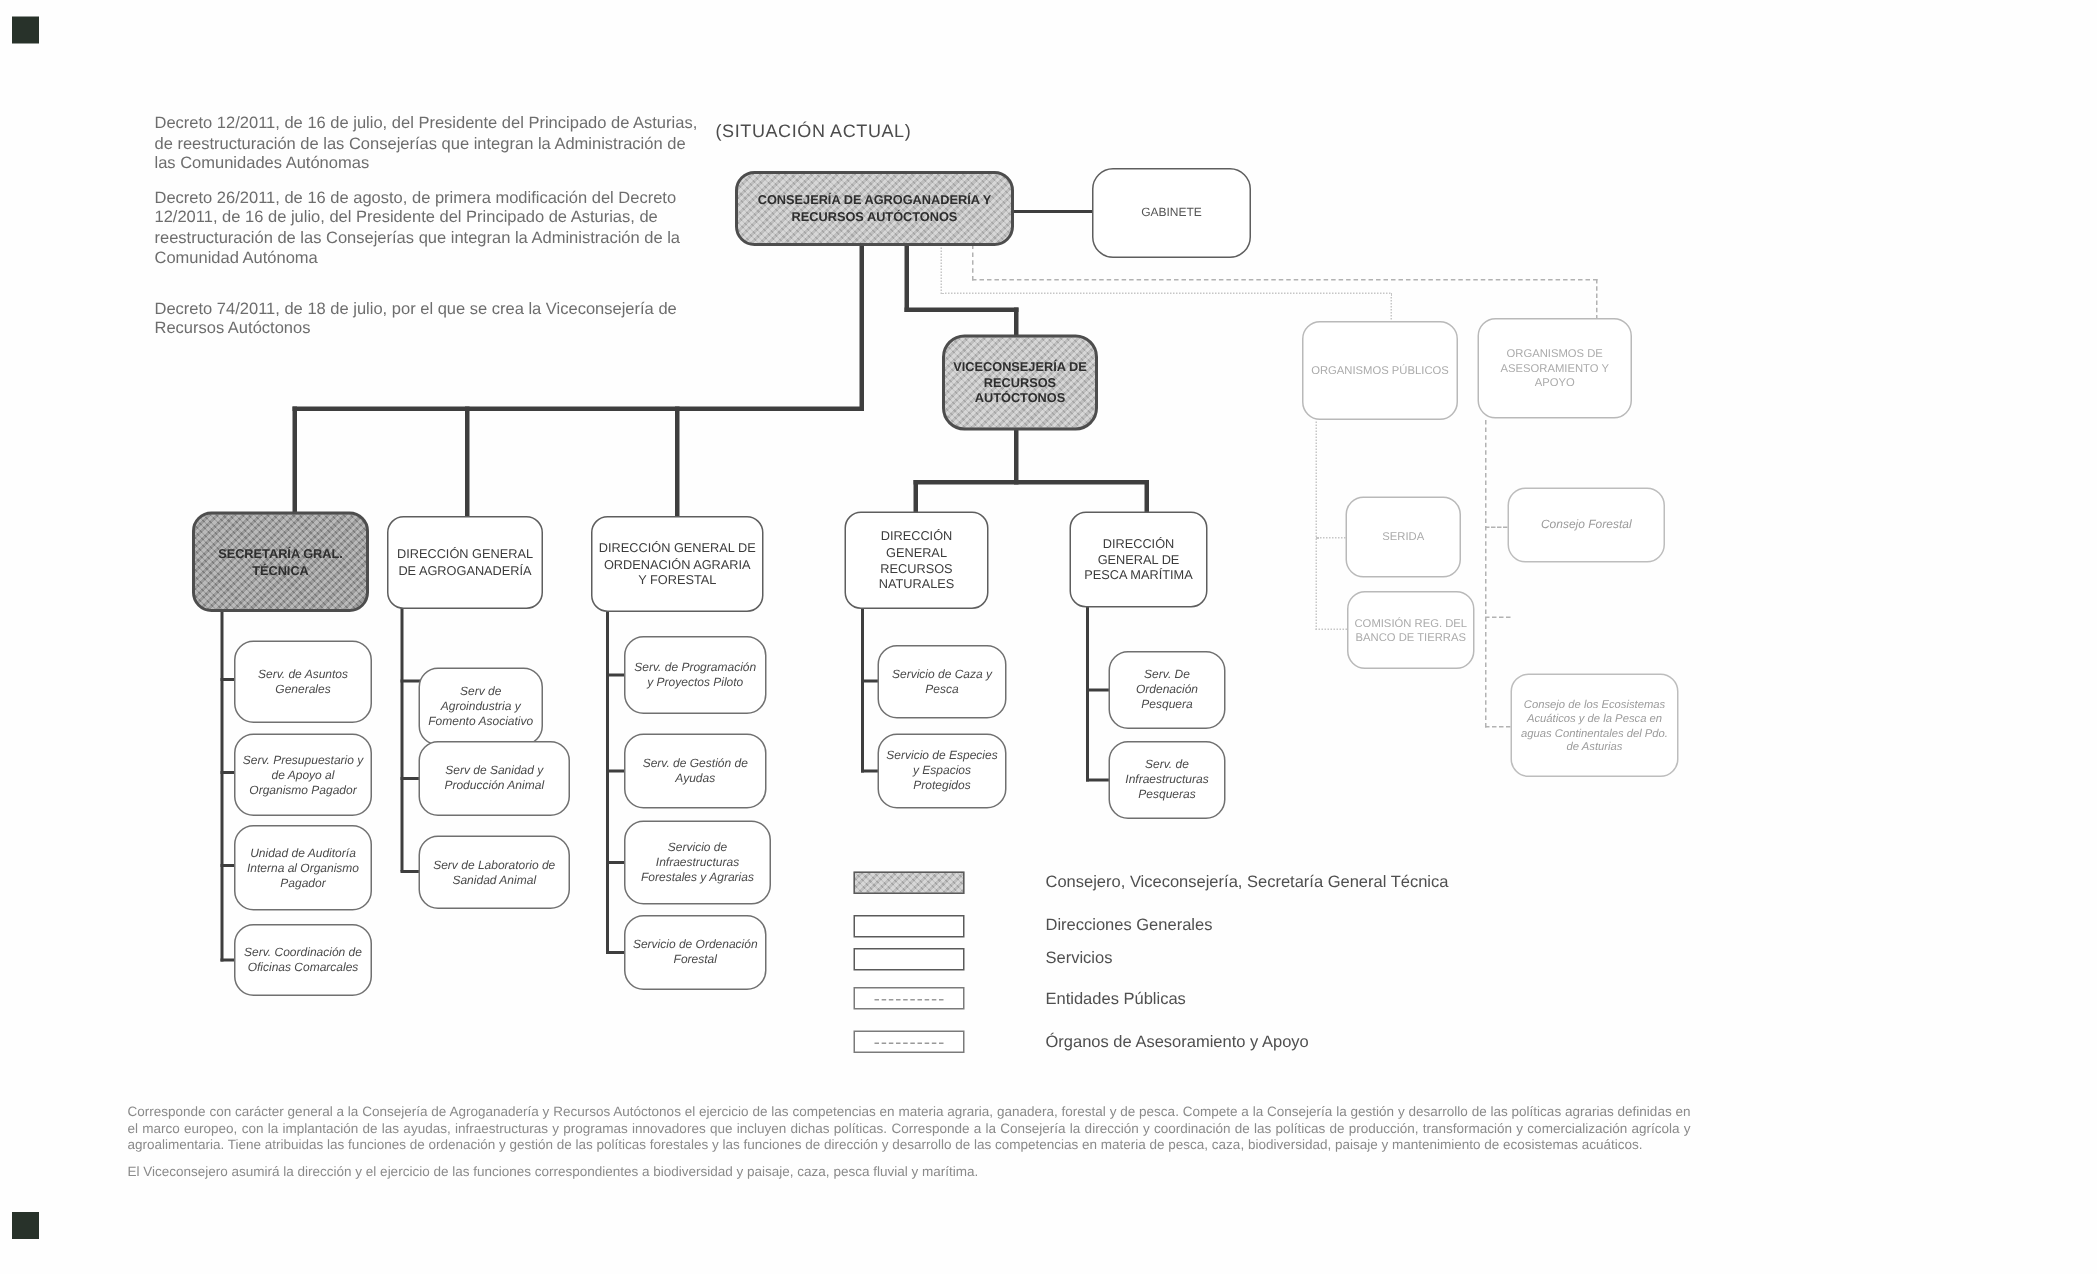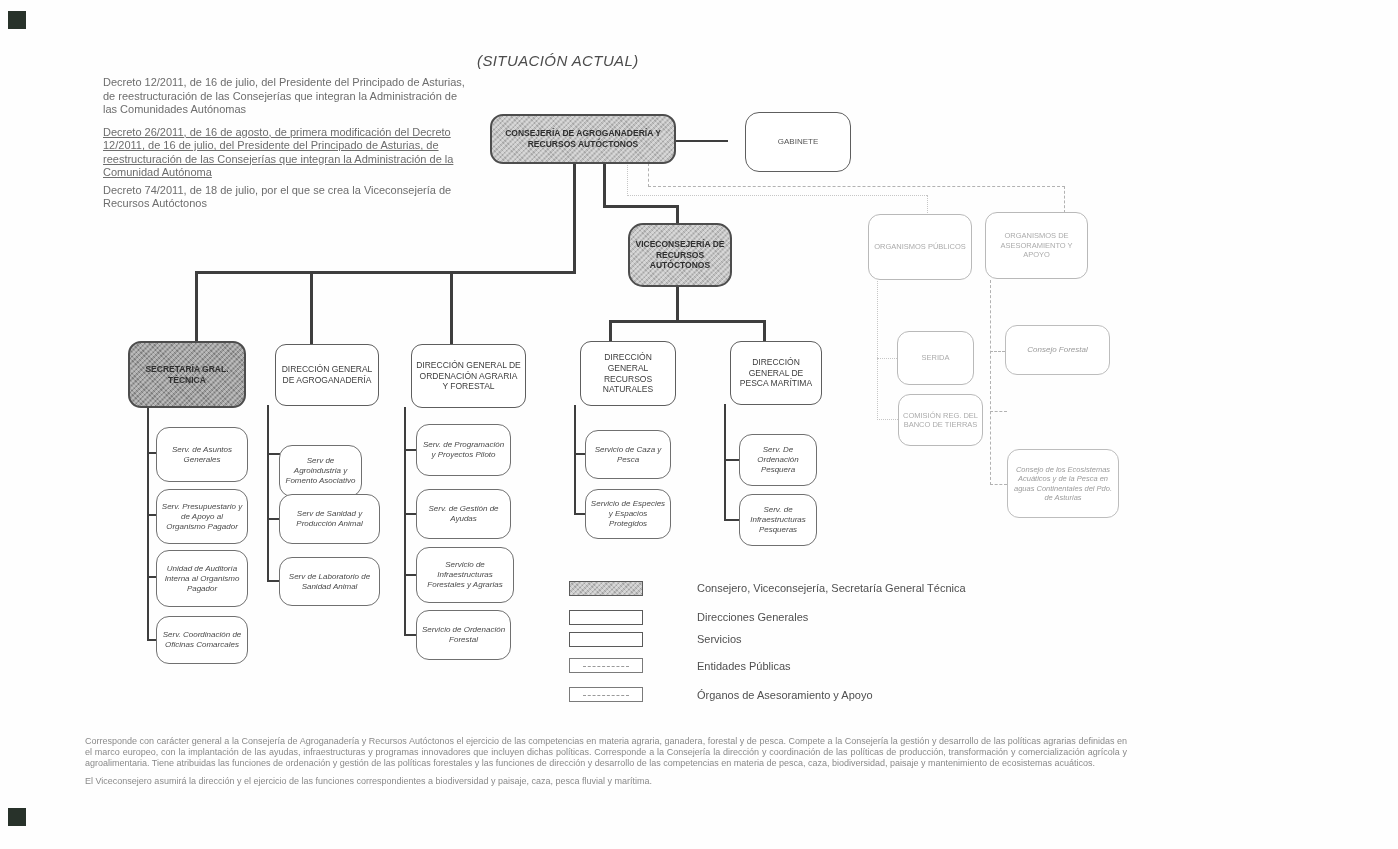--- a/index.html
+++ b/index.html
@@ -9,38 +9,38 @@
   
   .box{position:absolute;box-sizing:border-box;display:flex;align-items:center;justify-content:center;
        text-align:center;border-radius:11px;background:#fff;padding:20px 4px;line-height:1.25;}
   .top{background-color:#bfbfbf;
        background-image:repeating-linear-gradient(135deg,rgba(255,255,255,.38) 0 2px,rgba(255,255,255,0) 2px 4px),
                         repeating-linear-gradient(45deg,rgba(80,80,80,.22) 0 1px,rgba(80,80,80,0) 1px 3px);
        border:2px solid #4d4d4d;font-weight:bold;font-size:8.5px;color:#2e2e2e;border-radius:13px;}
   .dark{background-color:#9c9c9c;
        background-image:repeating-linear-gradient(135deg,rgba(255,255,255,.30) 0 2px,rgba(255,255,255,0) 2px 4px),
                         repeating-linear-gradient(45deg,rgba(50,50,50,.30) 0 1px,rgba(50,50,50,0) 1px 3px);}
-  .dg{border:1.5px solid #5e5e5e;font-size:8.5px;color:#3c3c3c;margin-left:17px;}
+  .dg{border:1.5px solid #5e5e5e;font-size:8.5px;color:#3c3c3c;}
   .svc{border:1.3px solid #707070;font-style:italic;font-size:8px;color:#4a4a4a;border-radius:13px;}
   .ent{border:1.2px solid #b9b9b9;color:#ababab;font-size:7.5px;border-radius:12px;}
   .consejo{border:1.2px solid #bdbdbd;color:#9b9b9b;font-style:italic;font-size:8px;border-radius:12px;}
 
   
   .ln{position:absolute;}
   .s{background:#3e3e3e;}
   .dh{border-top:1px dashed #b2b2b2;}
   .dv{border-left:1px dashed #b2b2b2;}
   .th{border-top:1px dotted #c6c6c6;}
   .tv{border-left:1px dotted #c6c6c6;}
 
   
-  .title{position:absolute;left:477px;top:52px;font-size:15px;color:#4c4c4c;letter-spacing:.4px;font-style:italic;}
+  .title{position:absolute;left:477px;top:80px;font-size:12px;color:#4c4c4c;letter-spacing:.4px;}
   .decretos{position:absolute;left:103px;top:76px;width:368px;font-size:11px;line-height:13.5px;color:#6d6d6d;}
   .decretos p{margin:0 0 9px 0;}
-  .decretos p.gap{margin-bottom:4px;text-decoration:underline;}
+  .decretos p.gap{margin-bottom:20px;}
 
   
   .sw{position:absolute;width:74px;height:15px;box-sizing:border-box;border:1.4px solid #5a5a5a;background:#fff;}
   .sw.gray{background-color:#bfbfbf;
        background-image:repeating-linear-gradient(135deg,rgba(255,255,255,.38) 0 2px,rgba(255,255,255,0) 2px 4px),
                         repeating-linear-gradient(45deg,rgba(80,80,80,.25) 0 1px,rgba(80,80,80,0) 1px 3px);}
   .sw.dashline{border-color:#7a7a7a;}
   .sw.dashline::after{content:"";position:absolute;left:13px;right:13px;top:50%;border-top:1px dashed #9a9a9a;}
   .leg-label{position:absolute;left:697px;font-size:11px;color:#4f4f4f;}
 

